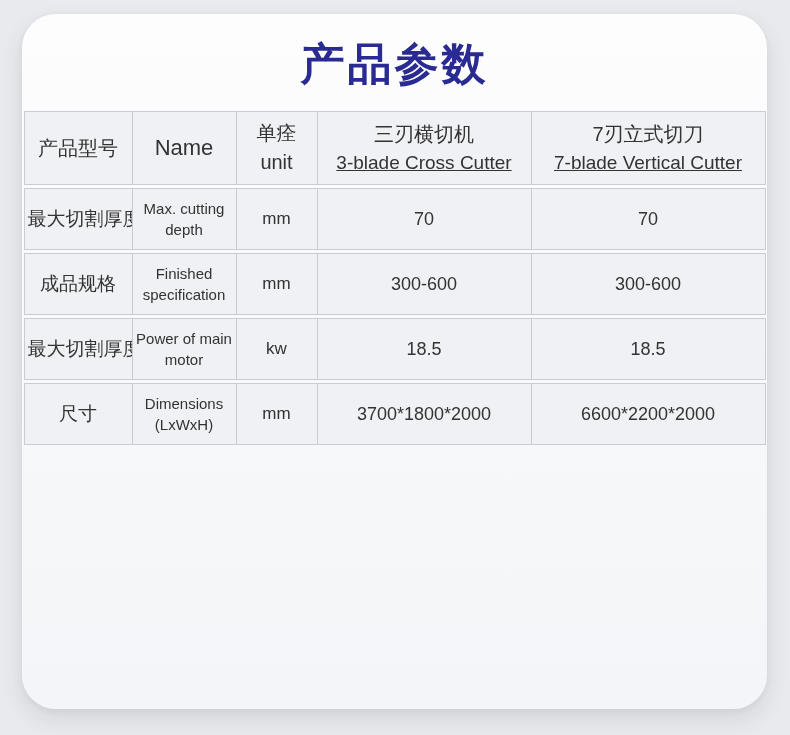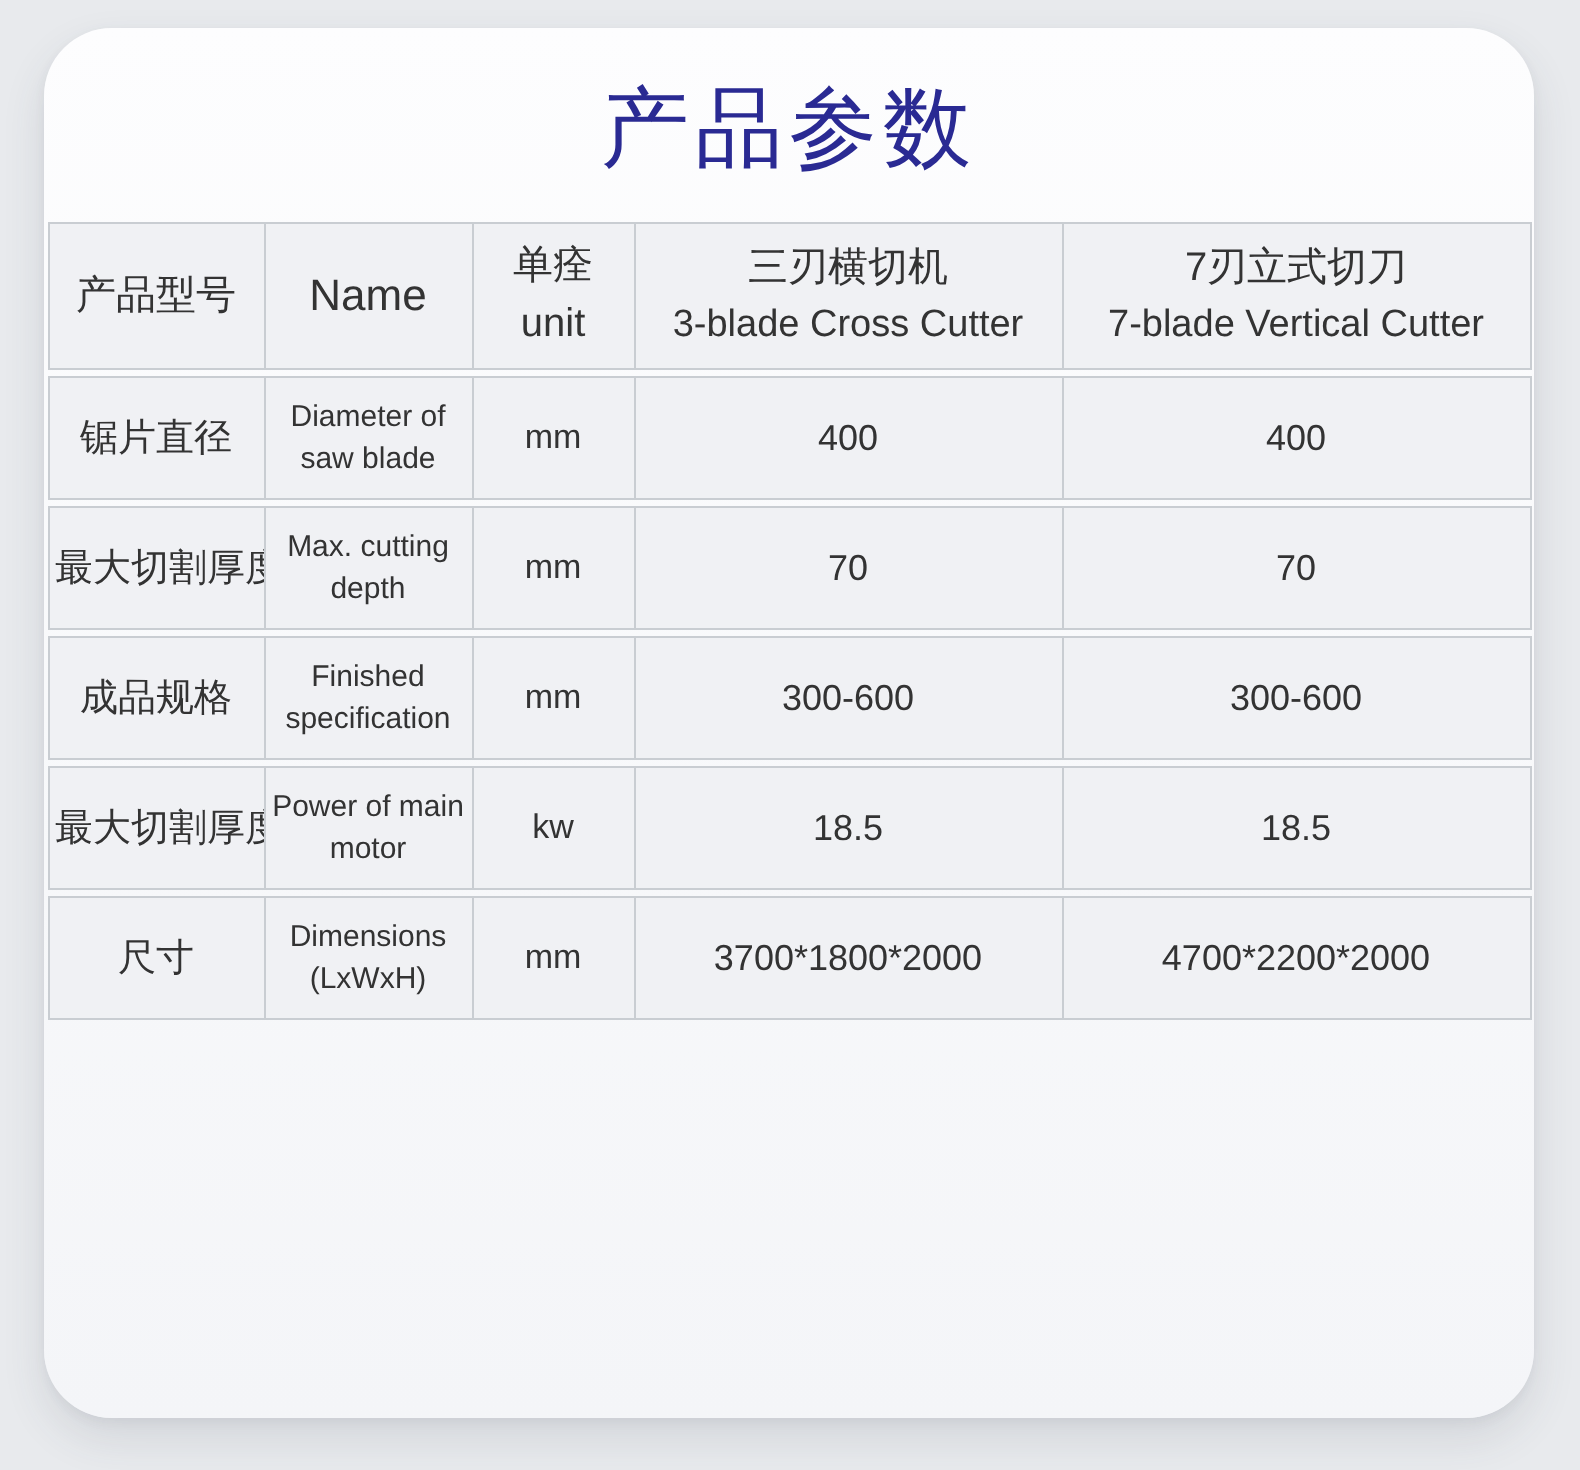--- a/index.html
+++ b/index.html
@@ -14,21 +14,21 @@
     left: 22px; top: 14px;
     width: 745px; height: 695px;
     border-radius: 34px;
     background: linear-gradient(180deg, #fdfdfe 0%, #f7f8fa 60%, #f4f5f8 100%);
     box-shadow: 0 10px 22px rgba(60,64,80,0.12), 0 2px 6px rgba(60,64,80,0.06);
   }
   .page-title {
     margin-top: 21px;
     text-align: center;
     font-size: 44px;
-    font-weight: normal;
+    font-weight: bold;
     letter-spacing: 3px;
     color: #2a2a93;
   }
   table.spec {
     margin: 14px auto 0 auto;
     width: 742px;
     border-collapse: separate;
     border-spacing: 0 3px;
     table-layout: fixed;
   }
@@ -49,21 +49,21 @@
     padding: 2px 3px;
     overflow: hidden;
   }
   td:last-child, th:last-child { border-right: 1px solid #c9cdd2; }
   tr.head th { height: 74px; }
   tr.data td { height: 62px; }
   .cn-head   { font-size: 20px; line-height: 1.5; white-space: nowrap; }
   .name-head { font-size: 22px; }
   .two-line div { line-height: 1.45; }
   .machine-cn { font-size: 20px; }
-  .machine-en { font-size: 19px; white-space: nowrap; }
+  .machine-en { font-size: 19px; white-space: nowrap; text-decoration: underline; }
   .unit-cn { font-size: 20px; }
   .unit-en { font-size: 20px; }
   .cn-label { font-size: 19px; white-space: nowrap; }
   .en-label { font-size: 15px; line-height: 1.4; }
   .unit-val { font-size: 17px; }
   .value    { font-size: 18px; }
 </style>
 </head>
 <body>
 
@@ -89,29 +89,20 @@
         <th class="two-line">
           <div class="machine-cn">三刃横切机</div>
           <div class="machine-en">3-blade Cross Cutter</div>
         </th>
         <th class="two-line">
           <div class="machine-cn">7刃立式切刀</div>
           <div class="machine-en">7-blade Vertical Cutter</div>
         </th>
       </tr>
 
-      <tr class="data">
-        <td><span class="cn-label">锯片直径</span></td>
-        <td>
-            <div class="en-label">Diameter of saw blade</div>
-          </td>
-        <td><span class="unit-val">mm</span></td>
-        <td><span class="value">400</span></td>
-        <td><span class="value">400</span></td>
-      </tr>
 
 
       <tr class="data">
         <td><span class="cn-label">最大切割厚度</span></td>
         <td>
             <div class="en-label">Max. cutting depth</div>
           </td>
         <td><span class="unit-val">mm</span></td>
         <td><span class="value">70</span></td>
         <td><span class="value">70</span></td>
@@ -138,17 +129,17 @@
         <td><span class="value">18.5</span></td>
       </tr>
 
       <tr class="data">
         <td><span class="cn-label">尺寸</span></td>
         <td>
             <div class="en-label">Dimensions (LxWxH)</div>
           </td>
         <td><span class="unit-val">mm</span></td>
         <td><span class="value">3700*1800*2000</span></td>
-        <td><span class="value">4700*2200*2000</span></td>
+        <td><span class="value">6600*2200*2000</span></td>
       </tr>
     </tbody>
   </table>
 </div>
 
 </body></html>

